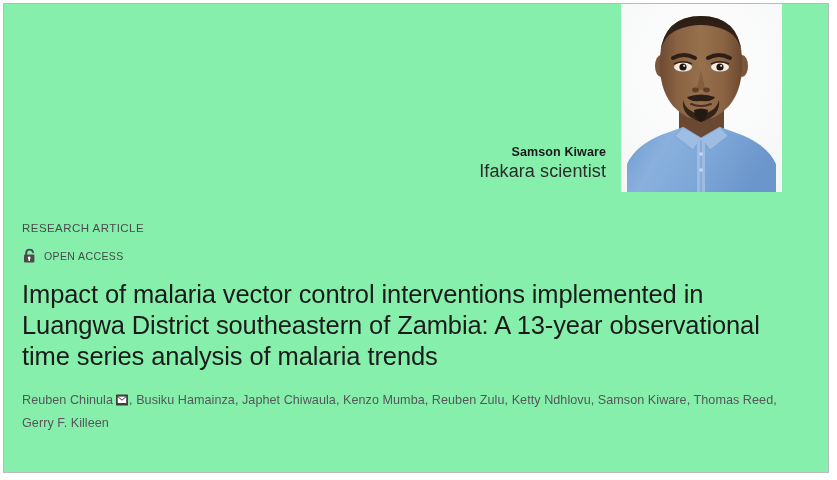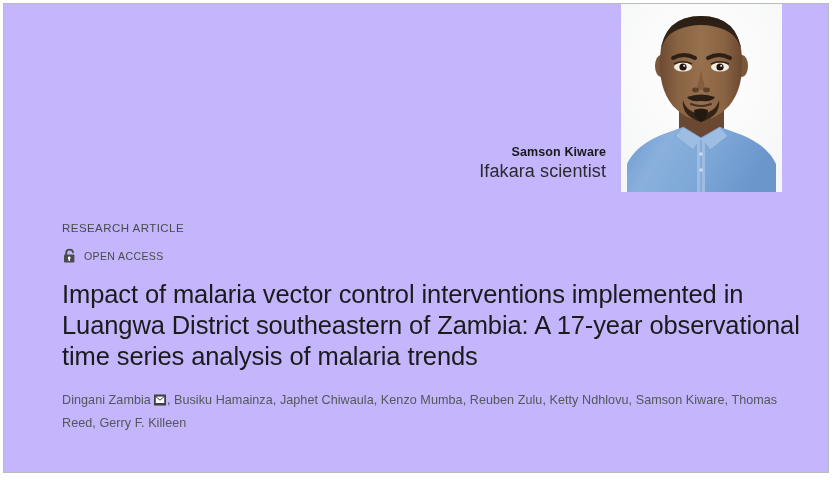--- a/index.html
+++ b/index.html
@@ -15,21 +15,21 @@
     font-family: "Liberation Sans", sans-serif;
     -webkit-font-smoothing: antialiased;
   }
 
   .page {
     position: absolute;
     left: 3px;
     top: 3px;
     width: 826px;
     height: 470px;
-    background: #c4b5fd;
+    background: #86efac;
     border: 1px solid #b9bcbe;
     box-sizing: border-box;
     overflow: hidden;
   }
 
   
   .hero {
     position: absolute;
     left: 0;
     top: 0;
@@ -74,21 +74,20 @@
     color: #2b2b2b;
     letter-spacing: 0.1px;
   }
 
   
   .article {
     position: absolute;
     left: 18px;
     top: 218px;
     right: 16px;
-    margin-left: 40px;
   }
 
   .kicker {
     font-size: 11.5px;
     letter-spacing: 0.45px;
     color: #4a4a4a;
     font-weight: normal;
     margin: 0 0 13px 0;
   }
 
@@ -253,22 +252,22 @@
             <rect x="1" y="6.6" width="10.4" height="8" rx="1" fill="#4a4a4a"></rect>
             <circle cx="6.2" cy="9.9" r="1.35" fill="#ffffff"></circle>
             <rect x="5.5" cy="0" y="10.4" width="1.4" height="2.6" fill="#ffffff"></rect>
           </svg>
         </span>
         <span class="badge-label">OPEN ACCESS</span>
       </div>
 
     </div>
 
-    <h1 class="title">Impact of malaria vector control interventions implemented in Luangwa District southeastern of Zambia: A 17-year observational time series analysis of malaria trends</h1>
-
-    <div class="authors"><a class="author-link" href="#">Dingani Zambia</a><span class="mail-icon"><svg width="12" height="12" viewBox="0 0 12 12">
+    <h1 class="title">Impact of malaria vector control interventions implemented in Luangwa District southeastern of Zambia: A 13-year observational time series analysis of malaria trends</h1>
+
+    <div class="authors"><a class="author-link" href="#">Reuben Chinula</a><span class="mail-icon"><svg width="12" height="12" viewBox="0 0 12 12">
             <rect x="0" y="0.5" width="12" height="11" rx="0.6" fill="#3f3f3f"></rect>
             <rect x="1.8" y="2.6" width="8.4" height="6.4" fill="#ffffff"></rect>
             <path d="M1.8 2.6 L6 6.2 L10.2 2.6" stroke="#3f3f3f" stroke-width="1" fill="none"></path>
           </svg></span><span>, </span><a class="author-link" href="#">Busiku Hamainza</a><span>, </span><a class="author-link" href="#">Japhet Chiwaula</a><span>, </span><a class="author-link" href="#">Kenzo Mumba</a><span>, </span><a class="author-link" href="#">Reuben Zulu</a><span>, </span><a class="author-link" href="#">Ketty Ndhlovu</a><span>, </span><a class="author-link" href="#">Samson Kiware</a><span>, </span><a class="author-link" href="#">Thomas Reed</a><span>, </span><a class="author-link" href="#">Gerry F. Killeen</a></div>
   </div>
 
 </div>
 
 </body></html>

